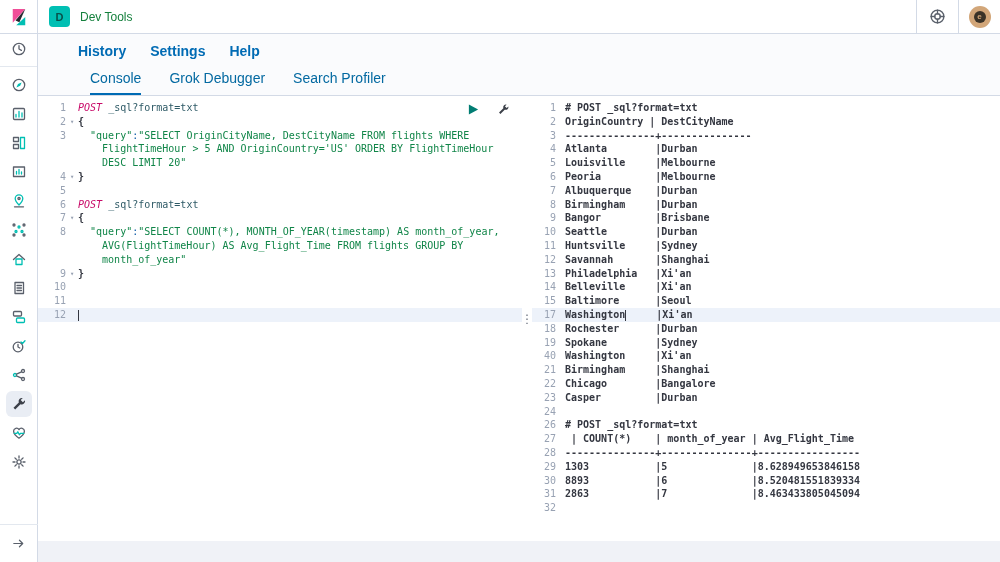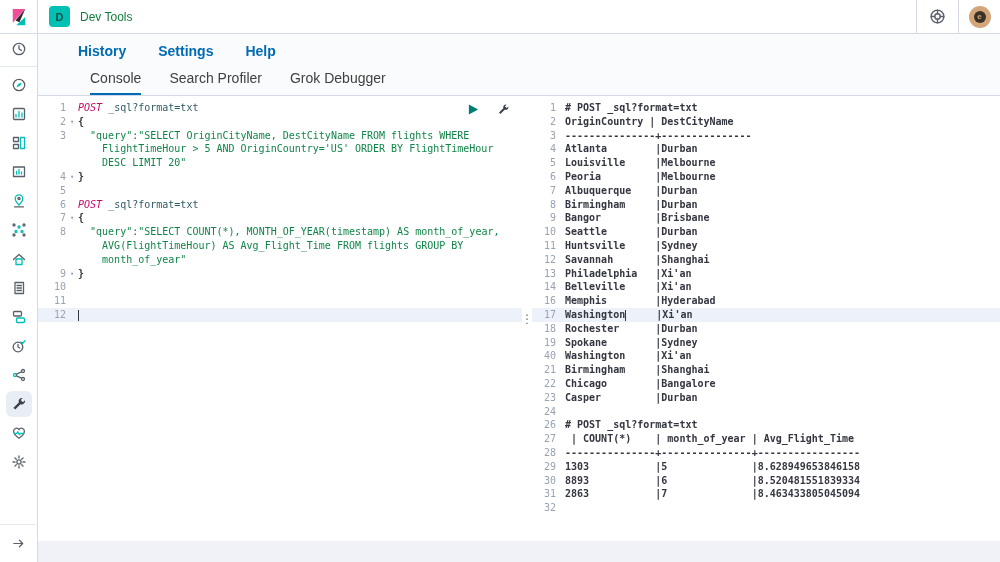--- a/index.html
+++ b/index.html
@@ -28,24 +28,24 @@
   .ric { width:37px; height:29px; display:flex; align-items:center; justify-content:center; cursor:pointer; }
   .ric svg { width:16px; height:16px; }
   .ric.sel span.selbg { width:26px; height:26px; border-radius:6px; background:#E9EDF4;
     display:flex; align-items:center; justify-content:center; }
   .rail-div { width:37px; height:1px; background:#E3E8EF; margin:3px 0; }
   .rail-bottom { margin-top:auto; width:38px; border-top:1px solid #E3E8EF; height:38px;
     display:flex; align-items:center; justify-content:center; cursor:pointer; }
 
   
   .main { position:absolute; top:34px; left:38px; right:0; bottom:0; background:#FAFBFD; }
-  .menubar { display:flex; gap:32px; padding:9px 0 4px 40px; }
+  .menubar { display:flex; gap:24px; padding:9px 0 4px 40px; }
   .menubar span { color:#006BB4; font-size:14px; font-weight:600; cursor:pointer; }
   .tabs { display:flex; gap:28px; padding-left:52px; border-bottom:1px solid #D3DAE6; height:33px; }
-  .tab { font-size:14px; color:#404040; display:flex; align-items:center; cursor:pointer;
+  .tab { font-size:14px; color:#0369a1; display:flex; align-items:center; cursor:pointer;
     border-bottom:2px solid transparent; }
   .tab.active { border-bottom-color:#006BB4; }
 
   
   .panes { display:flex; height:446px; }
   .pane { background:#fff; padding-top:5px; position:relative; overflow:hidden;
     font-family:"DejaVu Sans Mono", monospace; font-size:10px; }
   .pane.left { width:484px; }
   .splitter { width:10px; background:#fff; display:flex; align-items:center; justify-content:center;
     color:#69707D; cursor:col-resize; font-size:12px; font-family:"DejaVu Sans Mono",monospace; }
@@ -215,22 +215,22 @@
 </div>
 
 <div class="main">
   <div class="menubar">
     <span>History</span>
     <span>Settings</span>
     <span>Help</span>
   </div>
   <div class="tabs">
     <span class="tab active">Console</span>
+    <span class="tab">Grok Debugger</span>
     <span class="tab">Search Profiler</span>
-    <span class="tab">Grok Debugger</span>
   </div>
 
   <div class="panes">
     <div class="pane left" id="left-pane">
       <div class="pane-actions">
         <svg width="13" height="13" viewBox="0 0 14 14">
           <path fill="#017D73" d="M2 1.5l10 5.5-10 5.5z"></path>
           </svg>
         <svg width="13" height="13" viewBox="0 0 16 16">
           <path fill="#3C4049" d="M14 4.2a3.4 3.4 0 0 1-4.5 4L4.2 13.5 2.5 11.8l5.3-5.3a3.4 3.4 0 0 1 4-4.5L9.7 4.1l2.2 2.2z"></path>
@@ -262,21 +262,21 @@
         <div class="code-line"><span class="gut">5</span><span class="fold"></span><span class="ct"><span class="seg-p">Louisville     |Melbourne</span></span></div>
         <div class="code-line"><span class="gut">6</span><span class="fold"></span><span class="ct"><span class="seg-p">Peoria         |Melbourne</span></span></div>
         <div class="code-line"><span class="gut">7</span><span class="fold"></span><span class="ct"><span class="seg-p">Albuquerque    |Durban</span></span></div>
         <div class="code-line"><span class="gut">8</span><span class="fold"></span><span class="ct"><span class="seg-p">Birmingham     |Durban</span></span></div>
         <div class="code-line"><span class="gut">9</span><span class="fold"></span><span class="ct"><span class="seg-p">Bangor         |Brisbane</span></span></div>
         <div class="code-line"><span class="gut">10</span><span class="fold"></span><span class="ct"><span class="seg-p">Seattle        |Durban</span></span></div>
         <div class="code-line"><span class="gut">11</span><span class="fold"></span><span class="ct"><span class="seg-p">Huntsville     |Sydney</span></span></div>
         <div class="code-line"><span class="gut">12</span><span class="fold"></span><span class="ct"><span class="seg-p">Savannah       |Shanghai</span></span></div>
         <div class="code-line"><span class="gut">13</span><span class="fold"></span><span class="ct"><span class="seg-p">Philadelphia   |Xi'an</span></span></div>
         <div class="code-line"><span class="gut">14</span><span class="fold"></span><span class="ct"><span class="seg-p">Belleville     |Xi'an</span></span></div>
-        <div class="code-line"><span class="gut">16</span><span class="fold"></span><span class="ct"><span class="seg-p">Memphis        |Hyderabad</span></span></div>
+        <div class="code-line"><span class="gut">15</span><span class="fold"></span><span class="ct"><span class="seg-p">Baltimore      |Seoul</span></span></div>
         <div class="code-line active"><span class="gut">17</span><span class="fold"></span><span class="ct"><span class="seg-p">Washington</span><span class="seg-c"></span><span class="seg-p">     |Xi'an</span></span></div>
         <div class="code-line"><span class="gut">18</span><span class="fold"></span><span class="ct"><span class="seg-p">Rochester      |Durban</span></span></div>
         <div class="code-line"><span class="gut">19</span><span class="fold"></span><span class="ct"><span class="seg-p">Spokane        |Sydney</span></span></div>
         <div class="code-line"><span class="gut">40</span><span class="fold"></span><span class="ct"><span class="seg-p">Washington     |Xi'an</span></span></div>
         <div class="code-line"><span class="gut">21</span><span class="fold"></span><span class="ct"><span class="seg-p">Birmingham     |Shanghai</span></span></div>
         <div class="code-line"><span class="gut">22</span><span class="fold"></span><span class="ct"><span class="seg-p">Chicago        |Bangalore</span></span></div>
         <div class="code-line"><span class="gut">23</span><span class="fold"></span><span class="ct"><span class="seg-p">Casper         |Durban</span></span></div>
         <div class="code-line"><span class="gut">24</span><span class="fold"></span><span class="ct"></span></div>
         <div class="code-line"><span class="gut">26</span><span class="fold"></span><span class="ct"><span class="seg-p"># POST _sql?format=txt</span></span></div>
         <div class="code-line"><span class="gut">27</span><span class="fold"></span><span class="ct"><span class="seg-p"> | COUNT(*)    | month_of_year | Avg_Flight_Time</span></span></div>

